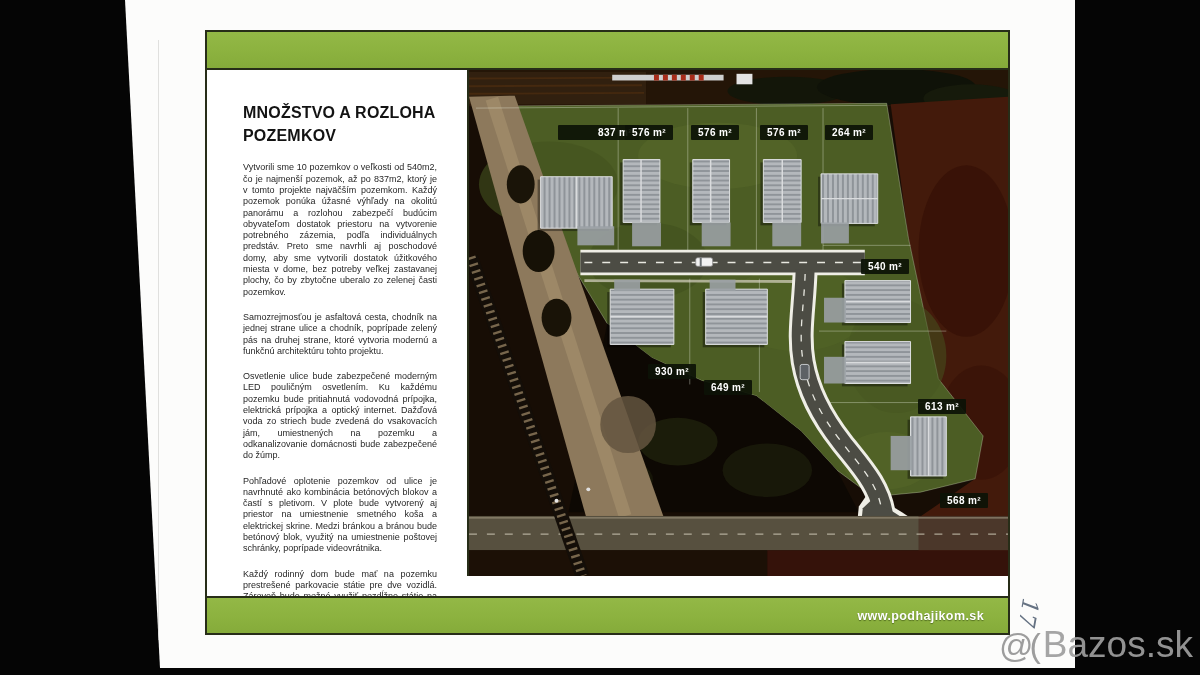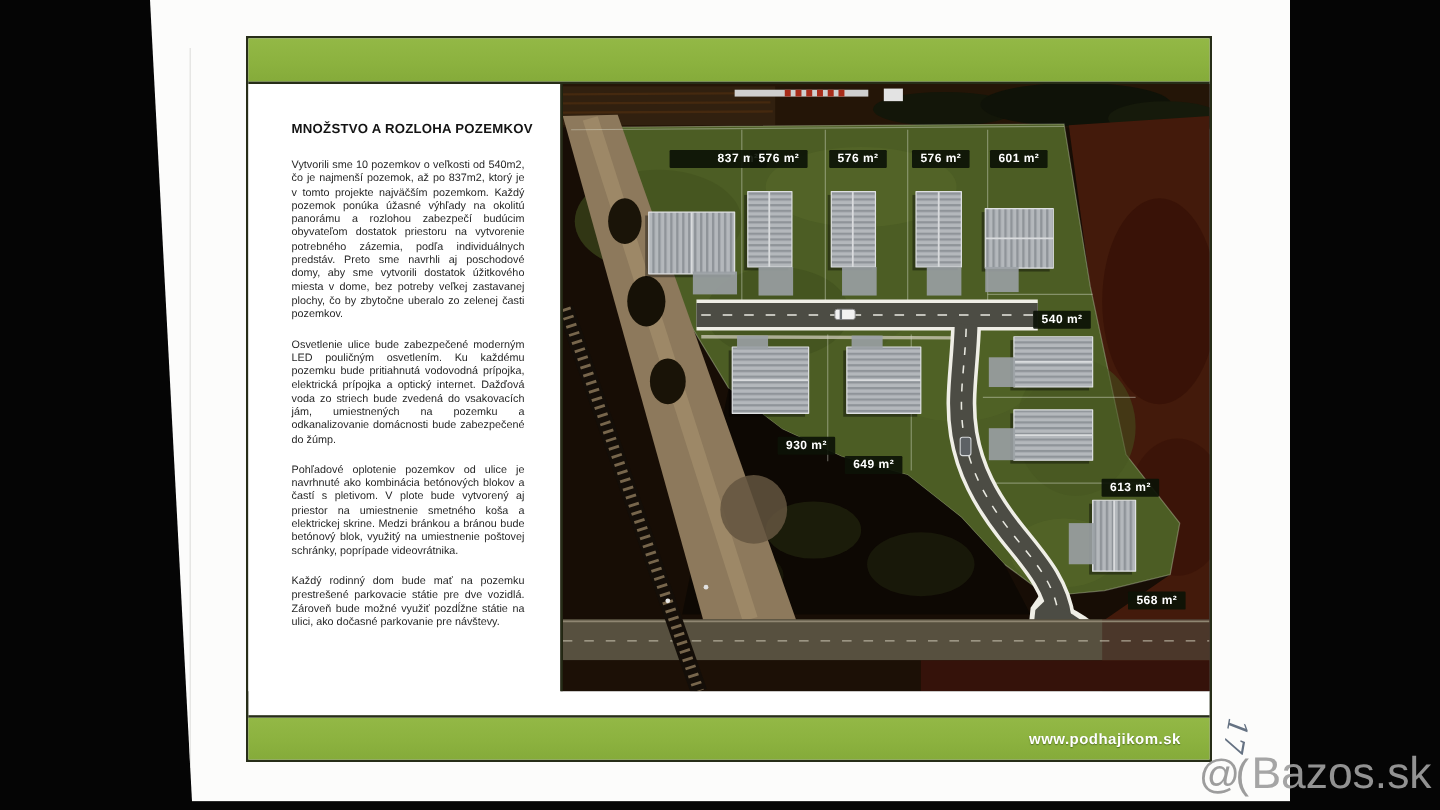--- a/index.html
+++ b/index.html
@@ -13,21 +13,21 @@
   .block{position:absolute;left:80px;top:30px;width:805px;height:605px;border:2px solid #272d18;
          background:#fff;display:flex;flex-direction:column;box-sizing:border-box;}
   .bar{background:linear-gradient(180deg,#93b846 0%,#8cb23f 55%,#85ab3a 100%);}
   .bar.top{height:36px;border-bottom:2px solid #272d18;flex:none;}
   .bar.bottom{height:37px;border-top:2px solid #272d18;flex:none;display:flex;align-items:center;
               justify-content:flex-end;padding-right:24px;box-sizing:border-box;margin-top:20px;}
   .url{color:#fff;font-weight:bold;font-size:12.5px;letter-spacing:.4px;
        text-shadow:0 1px 1px rgba(40,60,10,.55);}
   .row{flex:1;display:flex;min-height:0;}
   .textcol{width:260px;flex:none;padding:31px 14px 0 36px;box-sizing:border-box;background:#fff;}
-  .textcol h1{font-size:11px;font-weight:bold;color:#131313;line-height:1.45;margin:0 0 15px 0;
+  .textcol h1{font-size:16px;font-weight:bold;color:#131313;line-height:1.45;margin:0 0 15px 0;
               letter-spacing:.2px;}
   .textcol p{font-size:9px;line-height:11.3px;color:#272727;text-align:justify;margin:0 16px 14px 0;}
   .map{flex:1;position:relative;border-left:2px solid #272d18;overflow:hidden;background:#150c05;}
   .map svg{position:absolute;left:0;top:0;width:100%;height:100%;display:block;}
   .badge{position:absolute;background:rgba(12,18,6,.92);color:#fff;font-weight:bold;font-size:10px;
          padding:2px 7px;letter-spacing:.4px;white-space:nowrap;border-radius:1px;}
   
   .watermark{position:absolute;left:999px;top:624px;font-size:37px;color:#9e9e9e;opacity:.92;
              letter-spacing:0;z-index:30;white-space:nowrap;}
   .watermark .pre{font-size:34px;letter-spacing:-4px;margin-right:6px;color:#969696;}
@@ -43,20 +43,21 @@
     <div class="page-edge"></div>
 
     <div class="block">
       <div class="bar top"></div>
 
       <div class="row">
         <div class="textcol">
           <h1>MNOŽSTVO A ROZLOHA POZEMKOV</h1>
           <div id="paragraphs">
               <p>Vytvorili sme 10 pozemkov o veľkosti od 540m2, čo je najmenší pozemok, až po 837m2, ktorý je v tomto projekte najväčším pozemkom. Každý pozemok ponúka úžasné výhľady na okolitú panorámu a rozlohou zabezpečí budúcim obyvateľom dostatok priestoru na vytvorenie potrebného zázemia, podľa individuálnych predstáv. Preto sme navrhli aj poschodové domy, aby sme vytvorili dostatok úžitkového miesta v dome, bez potreby veľkej zastavanej plochy, čo by zbytočne uberalo zo zelenej časti pozemkov.</p>
+              <p>Samozrejmosťou je asfaltová cesta, chodník na jednej strane ulice a chodník, poprípade zelený pás na druhej strane, ktoré vytvoria modernú a funkčnú architektúru tohto projektu.</p>
               <p>Osvetlenie ulice bude zabezpečené moderným LED pouličným osvetlením. Ku každému pozemku bude pritiahnutá vodovodná prípojka, elektrická prípojka a optický internet. Dažďová voda zo striech bude zvedená do vsakovacích jám, umiestnených na pozemku a odkanalizovanie domácnosti bude zabezpečené do žúmp.</p>
               <p>Pohľadové oplotenie pozemkov od ulice je navrhnuté ako kombinácia betónových blokov a častí s pletivom. V plote bude vytvorený aj priestor na umiestnenie smetného koša a elektrickej skrine. Medzi bránkou a bránou bude betónový blok, využitý na umiestnenie poštovej schránky, poprípade videovrátnika.</p>
               <p>Každý rodinný dom bude mať na pozemku prestrešené parkovacie státie pre dve vozidlá. Zároveň bude možné využiť pozdĺžne státie na ulici, ako dočasné parkovanie pre návštevy.</p>
             </div>
         </div>
 
         <div class="map">
           <svg viewBox="0 0 542 531" preserveAspectRatio="none">
             <defs>
               <pattern id="pv" width="5" height="5" patternUnits="userSpaceOnUse">
@@ -225,21 +226,21 @@
               <rect x="228" y="197" width="17" height="9" rx="2" fill="#f2f2f2" stroke="#8a8a8a" stroke-width=".8"></rect>
               <line x1="233" y1="197" x2="233" y2="206" stroke="#6a6f73" stroke-width="2"></line>
               <rect x="333" y="309" width="9" height="16" rx="2" fill="#5d6165" stroke="#d5d8da" stroke-width=".9"></rect>
             </g>
           </svg>
           <div id="badges">
               <div class="badge" style="left: 89px; top: 55px; padding-left: 40px;">837 m²</div>
               <div class="badge" style="left: 156px; top: 55px;">576 m²</div>
               <div class="badge" style="left: 222px; top: 55px;">576 m²</div>
               <div class="badge" style="left: 291px; top: 55px;">576 m²</div>
-              <div class="badge" style="left: 356px; top: 55px;">601 m²</div>
+              <div class="badge" style="left: 356px; top: 55px;">264 m²</div>
               <div class="badge" style="left: 392px; top: 189px;">540 m²</div>
               <div class="badge" style="left: 179px; top: 294px;">930 m²</div>
               <div class="badge" style="left: 235px; top: 310px;">649 m²</div>
               <div class="badge" style="left: 449px; top: 329px;">613 m²</div>
               <div class="badge" style="left: 471px; top: 423px;">568 m²</div>
             </div>
         </div>
       </div>
 
       <div class="bar bottom">

